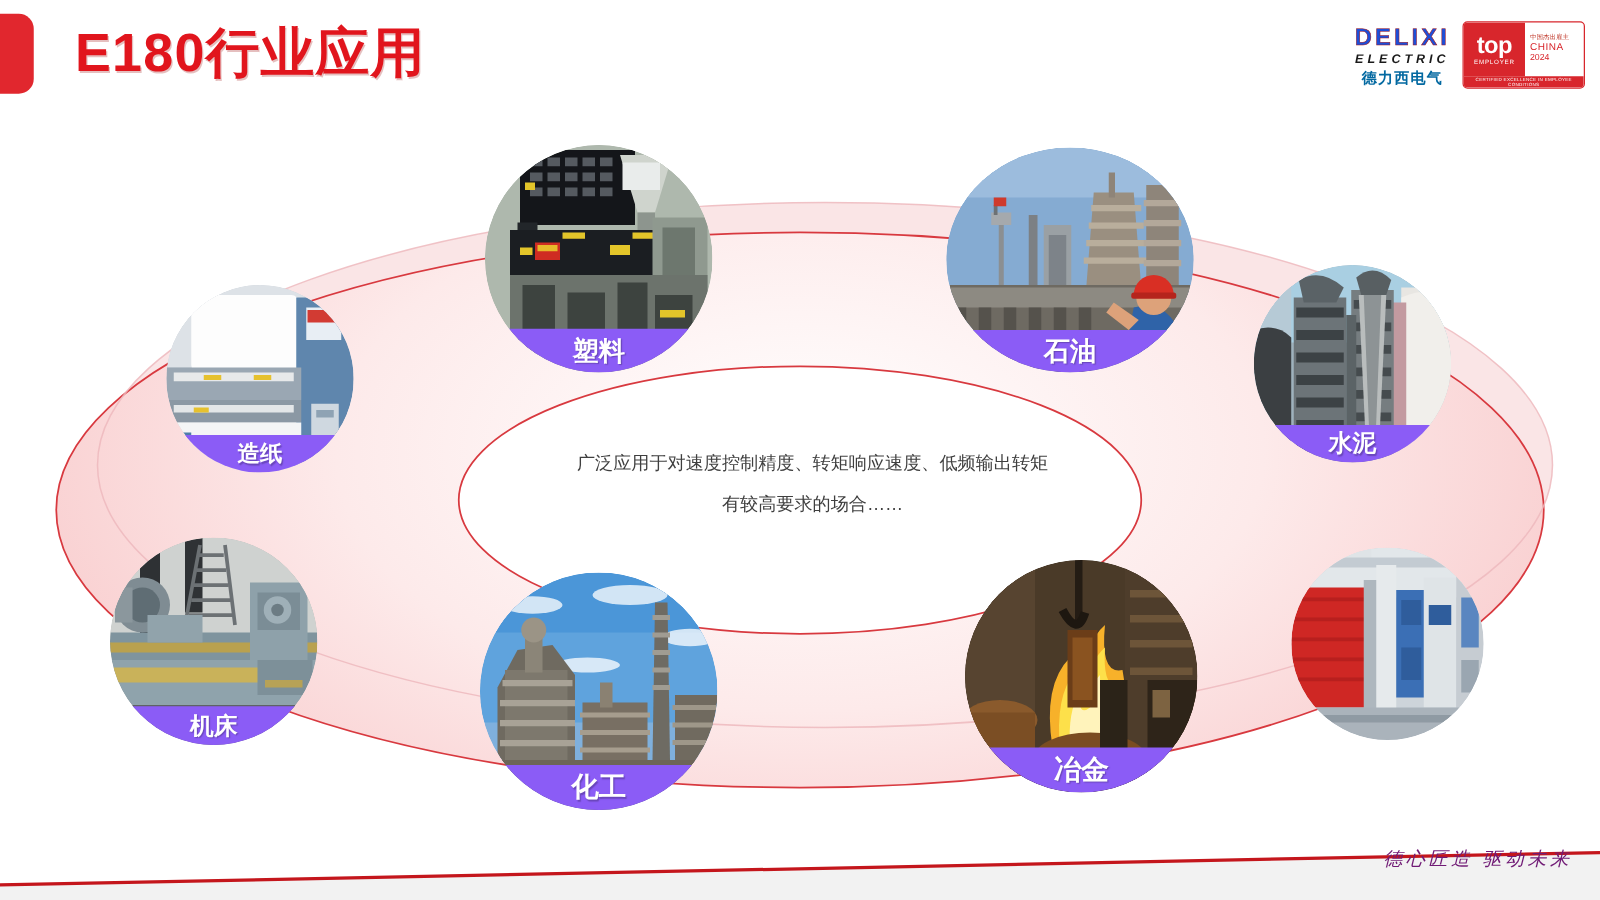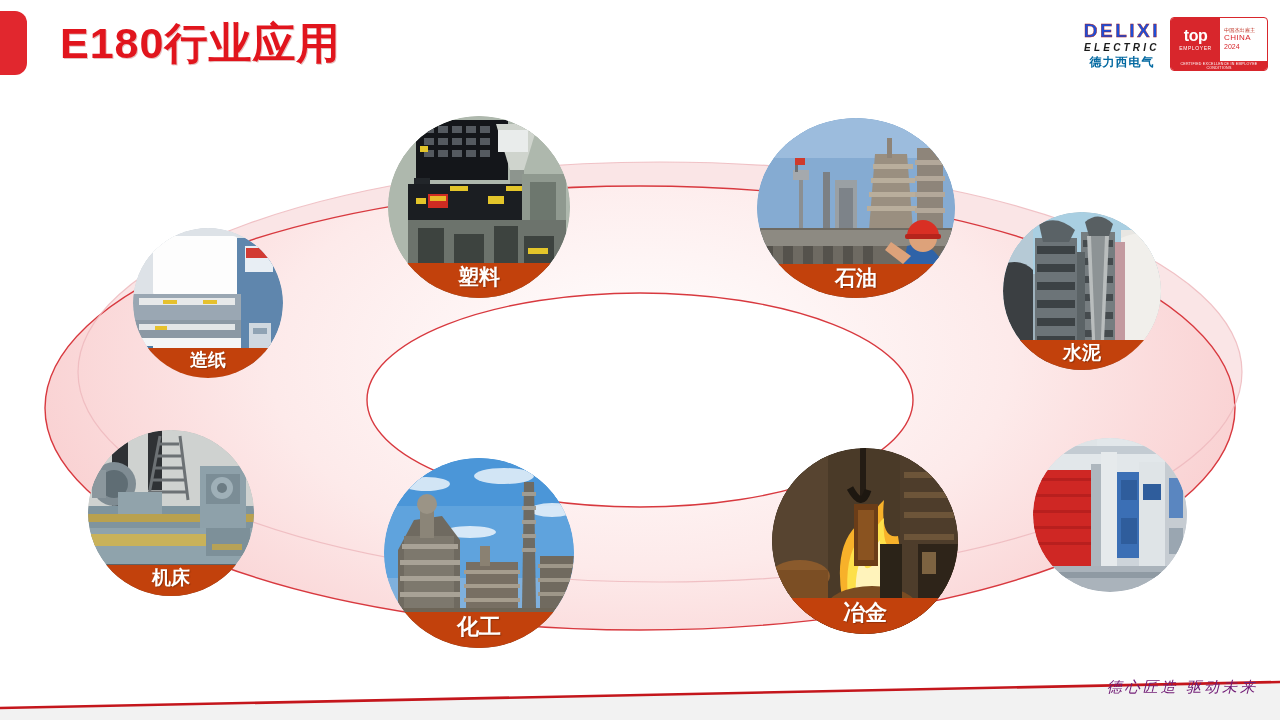--- a/index.html
+++ b/index.html
@@ -34,21 +34,21 @@
 
   .topemp{
     width:96px;height:52px;border:1.5px solid #d8262c;border-radius:4px;
     display:flex;flex-direction:column;overflow:hidden;background:#fff;
   }
   .te-row{display:flex;flex:1;min-height:0;}
   .te-left{
     width:49px;background:#d8262c;color:#fff;display:flex;flex-direction:column;
     align-items:center;justify-content:center;line-height:1;
   }
-  .te-top{font-size:16px;font-weight:bold;letter-spacing:-.5px;text-align:right;}
+  .te-top{font-size:19px;font-weight:bold;letter-spacing:-.5px;text-align:right;}
   .te-emp{font-size:5px;letter-spacing:.6px;margin-top:2px;}
   .te-right{flex:1;display:flex;flex-direction:column;justify-content:center;padding-left:4px;color:#d8262c;line-height:1.25;}
   .te-cn{font-size:5.2px;color:#c0392b;}
   .te-china{font-size:8px;letter-spacing:.4px;}
   .te-year{font-size:7px;}
   .te-foot{
     height:9px;background:#d8262c;color:#fff;font-size:3.6px;letter-spacing:.25px;
     display:flex;align-items:center;justify-content:center;text-align:center;
   }
 
@@ -59,22 +59,22 @@
   .center-text{
     position:absolute;left:390px;top:355px;width:520px;
     text-align:center;color:#3f3f3f;font-size:14.5px;line-height:33px;
   }
 
   
   .node{position:absolute;border-radius:50%;overflow:hidden;}
   .node .photo{position:absolute;inset:0;border-radius:50%;overflow:hidden;}
   .node .banner{
     position:absolute;left:0;right:0;bottom:0;
-    background:#c2410c;color:#fff;font-weight:bold;
-    display:flex;align-items:flex-start;justify-content:center;
+    background:#8b5cf6;color:#fff;font-weight:bold;
+    display:flex;align-items:center;justify-content:center;
     text-shadow:1px 1px 1px rgba(0,0,0,.25);
   }
 
   
   .footline{position:absolute;left:0;bottom:0;width:1280px;height:60px;}
   .foot-text{
     position:absolute;right:22px;bottom:23px;color:#701a75;
     font-size:15px;letter-spacing:3px;font-style:italic;
   }
 </style>
@@ -135,20 +135,24 @@
         <div class="te-right">
           <div class="te-cn">中国杰出雇主</div>
           <div class="te-china">CHINA</div>
           <div class="te-year">2024</div>
         </div>
       </div>
       <div class="te-foot">CERTIFIED EXCELLENCE IN EMPLOYEE CONDITIONS</div>
     </div>
   </div>
 
+  <div class="center-text">
+    <div>广泛应用于对速度控制精度、转矩响应速度、低频输出转矩</div>
+    <div>有较高要求的场合……</div>
+  </div>
 
   <div class="node" style="left:133px;top:228px;width:150px;height:150px;">
     <div class="photo">
       <svg viewBox="0 0 150 150" width="150" height="150">
         <rect width="150" height="150" fill="#c9cfd6"></rect>
         <rect x="0" y="0" width="150" height="66" fill="#dde2e7"></rect>
         <rect x="20" y="8" width="86" height="62" rx="6" fill="#fdfdfd"></rect>
         <rect x="104" y="10" width="46" height="140" fill="#5f86ad"></rect>
         <rect x="112" y="18" width="28" height="26" fill="#e8eef4"></rect>
         <rect x="113" y="20" width="26" height="10" fill="#d23b33"></rect>

